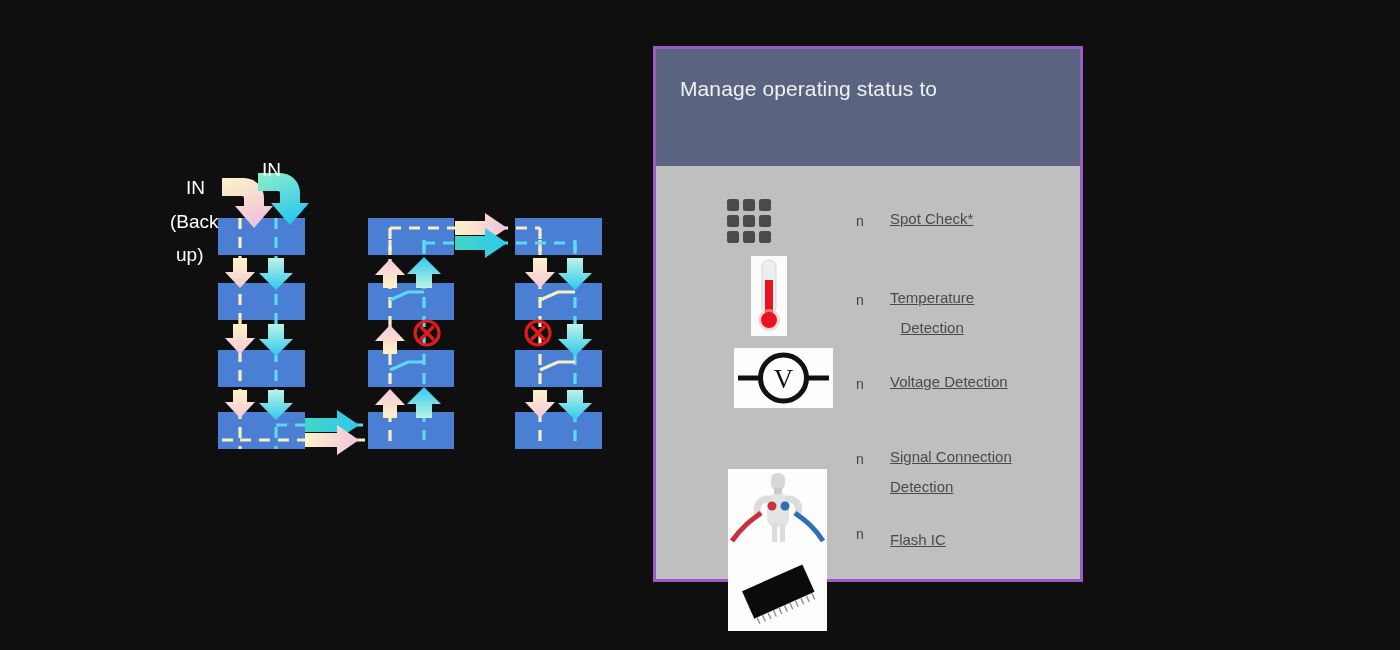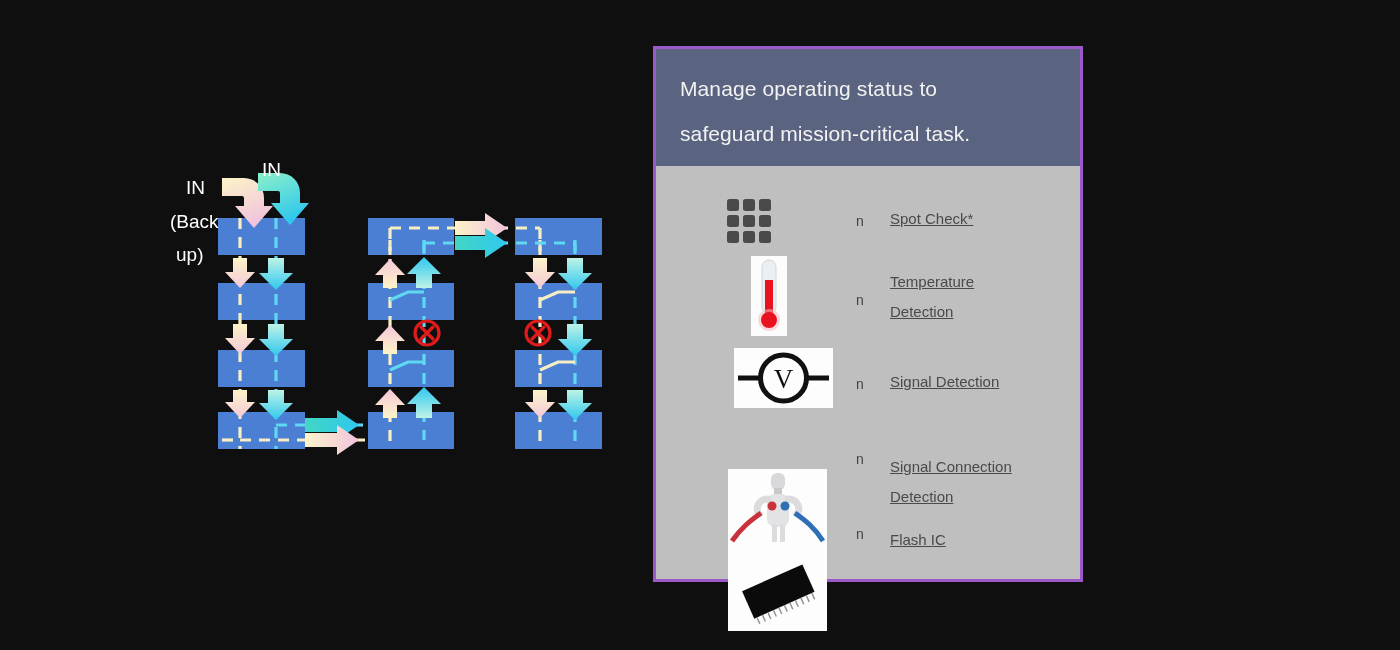--- a/index.html
+++ b/index.html
@@ -203,21 +203,20 @@
   <text class="in-label" x="170" y="228">(Back</text>
   <text class="in-label" x="176" y="261">up)</text>
   <text class="in-label" x="262" y="176">IN</text>
 </svg>
 </div>
 
 <div id="panel">
 
   <div id="panel-header">
     <div class="hline">Manage operating status to</div>
-    <div class="hline">safeguard mission-critical task.</div>
   </div>
 
   <div id="panel-body">
 
     <div style="position:absolute;left:71px;top:33px;display:grid;
                 grid-template-columns:repeat(3,12px);grid-template-rows:repeat(3,12px);gap:4px;">
       <i style="background:#4a4a4a;border-radius:2.5px;"></i>
       <i style="background:#4a4a4a;border-radius:2.5px;"></i>
       <i style="background:#4a4a4a;border-radius:2.5px;"></i>
       <i style="background:#4a4a4a;border-radius:2.5px;"></i>
@@ -287,21 +286,21 @@
       </svg>
     </div>
 
     <div class="bullet-n" style="top:47px;">n</div>
     <div class="bullet-n" style="top:126px;">n</div>
     <div class="bullet-n" style="top:210px;">n</div>
     <div class="bullet-n" style="top:285px;">n</div>
     <div class="bullet-n" style="top:360px;">n</div>
 
     <div class="item-text" style="top:38px;">Spot Check*</div>
-    <div class="item-text" style="top:101px;">Temperature
+    <div class="item-text" style="top:117px;text-align:center;">Temperature
 Detection</div>
-    <div class="item-text" style="top:201px;">Signal Detection</div>
-    <div class="item-text" style="top:286px;">Signal Connection
+    <div class="item-text" style="top:201px;">Voltage Detection</div>
+    <div class="item-text" style="top:276px;">Signal Connection
 Detection</div>
     <div class="item-text" style="top:359px;">Flash IC</div>
 
   </div>
 </div>
 
 </body></html>

